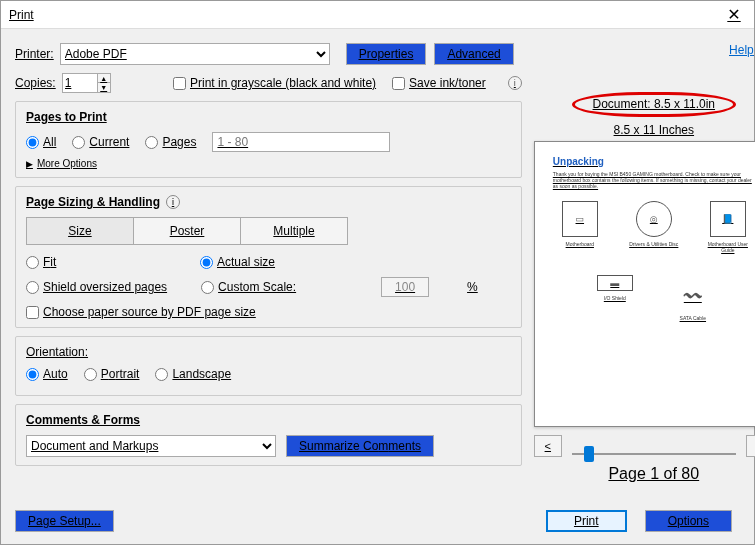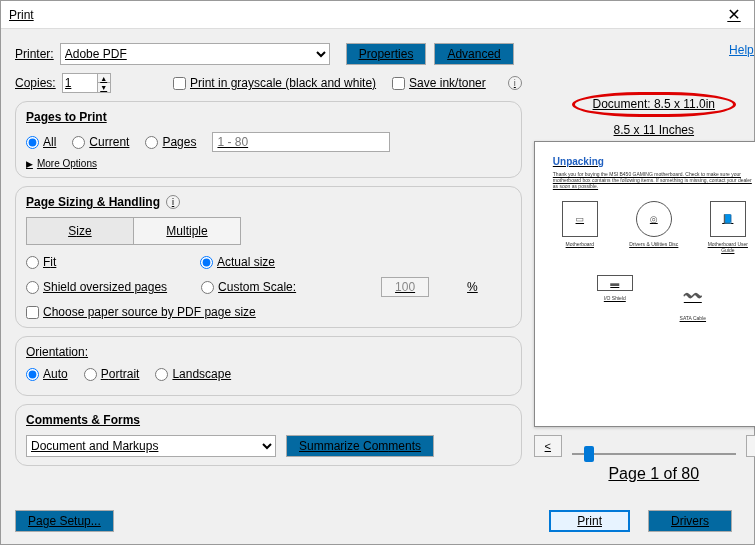--- a/index.html
+++ b/index.html
@@ -7,30 +7,30 @@
 .window { width: 755px; height: 545px; background: #f0f0f0; border: 1px solid #999; display: flex; flex-direction: column; text-decoration: underline; }
 .titlebar { height: 28px; background: #fff; display: flex; align-items: center; justify-content: space-between; border-bottom: 1px solid #ddd; }
 .titlebar-title { padding-left: 8px; font-size: 12px; }
 .titlebar-close { width: 40px; height: 100%; display: flex; align-items: center; justify-content: center; font-size: 16px; cursor: default; }
 .content { flex: 1; display: flex; flex-direction: row; padding: 0; }
 .left-col { flex: 1; padding: 14px 12px 8px 14px; display: flex; flex-direction: column; }
 .right-col { width: 254px; padding: 14px 14px 8px 0; display: flex; flex-direction: column; }
 .row { display: flex; align-items: center; margin-bottom: 8px; }
 .label { margin-right: 6px; }
 select.printer { flex: 0 0 270px; height: 22px; border: 1px solid #aaa; background: #fff; font-size: 12px; margin-right: 16px; }
-.btn { height: 22px; padding: 0 12px; border: 1px solid #aaa; background: #0369a1; font-size: 12px; cursor: default; margin-right: 8px; }
+.btn { height: 22px; padding: 0 12px; border: 1px solid #aaa; background: #1d4ed8; font-size: 12px; cursor: default; margin-right: 8px; }
 .btn.primary { background: #e7f3ff; border: 2px solid #0078d7; padding: 2px 26px; }
 .copies-input { display:flex; align-items:center; }
 .copies-input input { width: 36px; height: 20px; border:1px solid #aaa; font-size:12px; text-align:left; padding-left:2px;}
 .spinner { display:flex; flex-direction:column; border:1px solid #aaa; border-left:none;}
 .spinner span { width:12px; height:9px; font-size:7px; line-height:9px; text-align:center; background:#f4f4f4; border-bottom:1px solid #aaa; cursor:default;}
 .spinner span:last-child{border-bottom:none;}
 .check { display:flex; align-items:center; margin-right:16px; }
 .check input { margin-right:4px; width:13px; height:13px;}
-.section { border:1px solid #ccc; border-radius:12px; margin-bottom:8px; padding:8px 10px; background:#f0f0f0; position:relative;}
+.section { border:1px solid #ccc; border-radius:2px; margin-bottom:8px; padding:8px 10px; background:#f0f0f0; position:relative;}
 .section-title { font-weight:bold; margin-bottom:8px; }
 .radio-row { display:flex; align-items:center; gap:16px; margin-bottom:6px;}
 .radio { display:flex; align-items:center; }
 .radio input { margin-right:4px; width:13px; height:13px;}
 input.range-input { width:178px; height:20px; border:1px solid #aaa; background:#fff; font-size:12px; padding-left:4px; color:#777;}
 .more-opts { font-size:10px; margin-top:2px; cursor:default; }
 .more-opts::before { content:"▶"; font-size:9px; margin-right:4px;}
 .handling-title { display:flex; align-items:center; font-weight:bold; margin-bottom:8px;}
 .info-icon { width:14px; height:14px; border:1px solid #888; border-radius:50%; display:inline-flex; align-items:center; justify-content:center; font-size:9px; margin-left:6px; color:#555; background:#f4f4f4;}
 .tabs { display:flex; margin-bottom:10px;}
@@ -124,20 +124,21 @@
         <div class="more-opts"><span>More Options</span></div>
       </div>
 
       <div class="section">
         <div class="handling-title">
             <span>Page Sizing &amp; Handling</span>
             <span class="info-icon">i</span>
           </div>
         <div class="tabs">
           <div class="tab active"><span class="u">S</span>ize</div>
+          <div class="tab">Poster</div>
           <div class="tab">Multiple</div>
         </div>
         <div class="scale-row">
           <label class="radio">
               <input type="radio" name="sz" style="">
               <span><span class="u">F</span>it</span>
             </label>
           <label class="radio">
               <input type="radio" name="sz" checked="" style="">
               <span>Actual size</span>
@@ -241,16 +242,16 @@
         <div class="nav-btn">&gt;</div>
       </div>
       <div class="page-of">Page 1 of 80</div>
     </div>
   </div>
 
   <div class="footer">
     <button class="btn">Pa<span class="u">g</span>e Setup...</button>
     <div class="footer-right">
       <button class="btn primary">Print</button>
-      <button class="btn" style="padding:0 22px;">Drivers</button>
+      <button class="btn" style="padding:0 22px;">Options</button>
     </div>
   </div>
 </div>
 
 </body></html>

